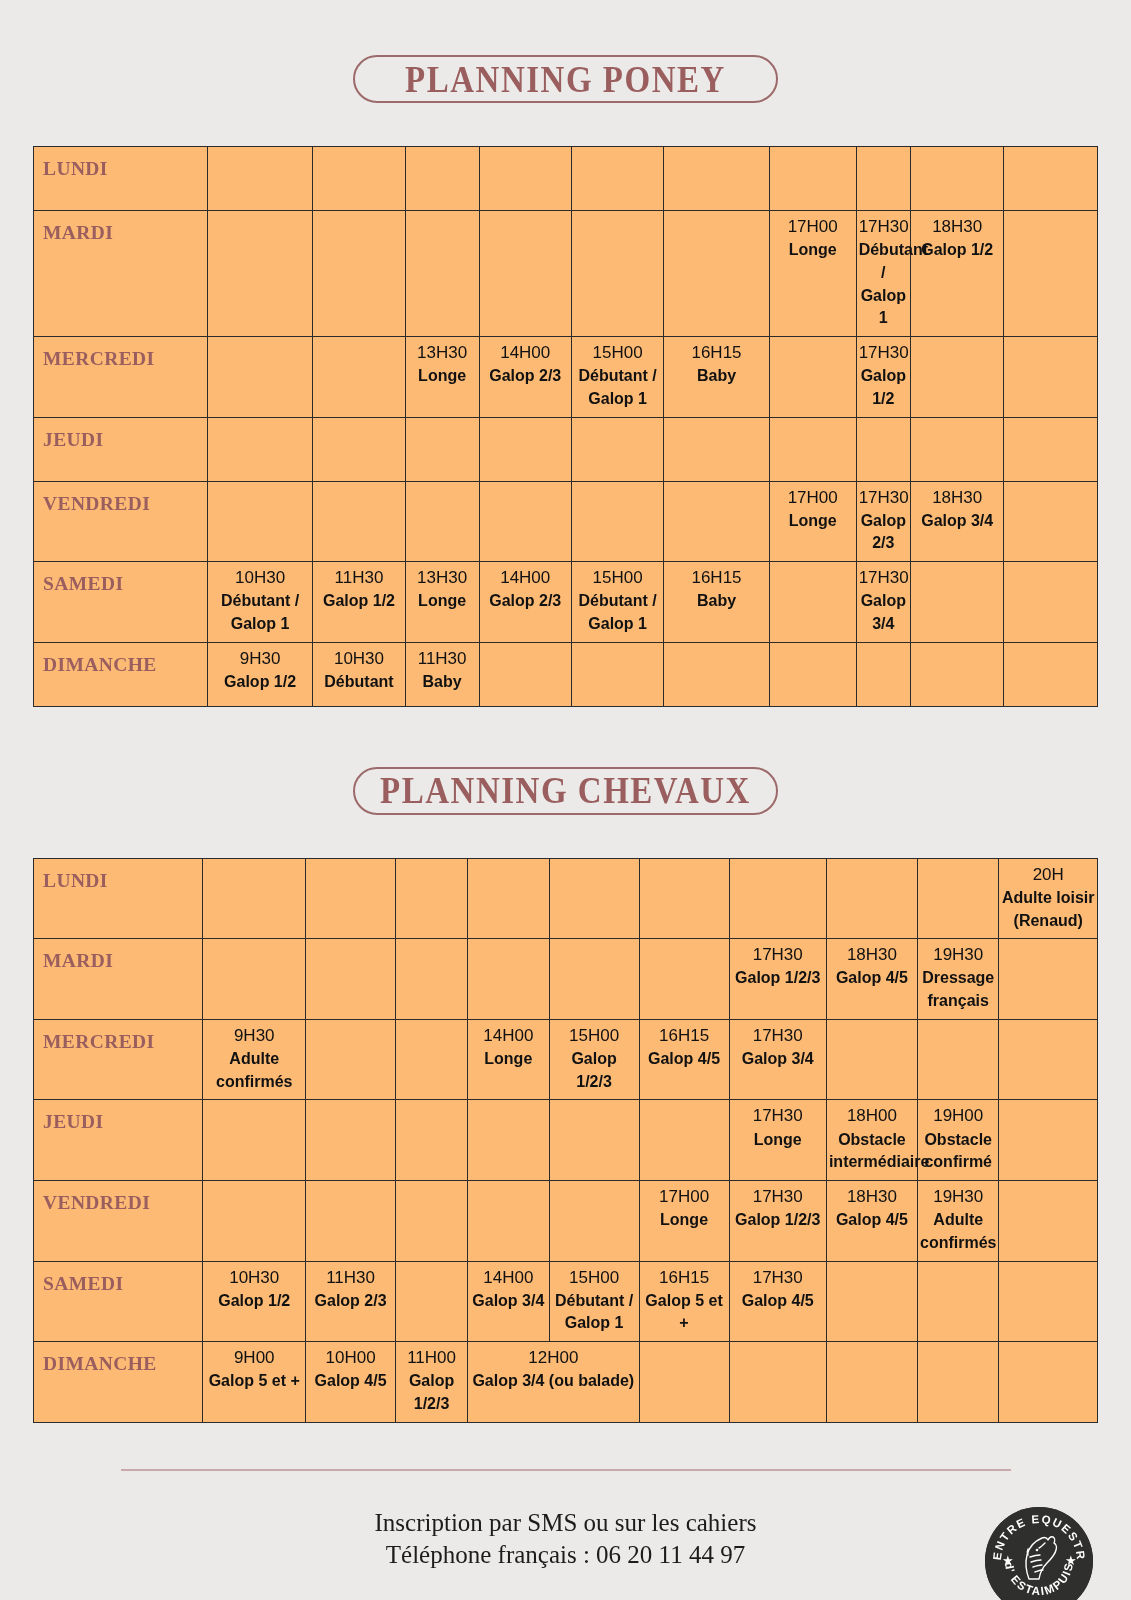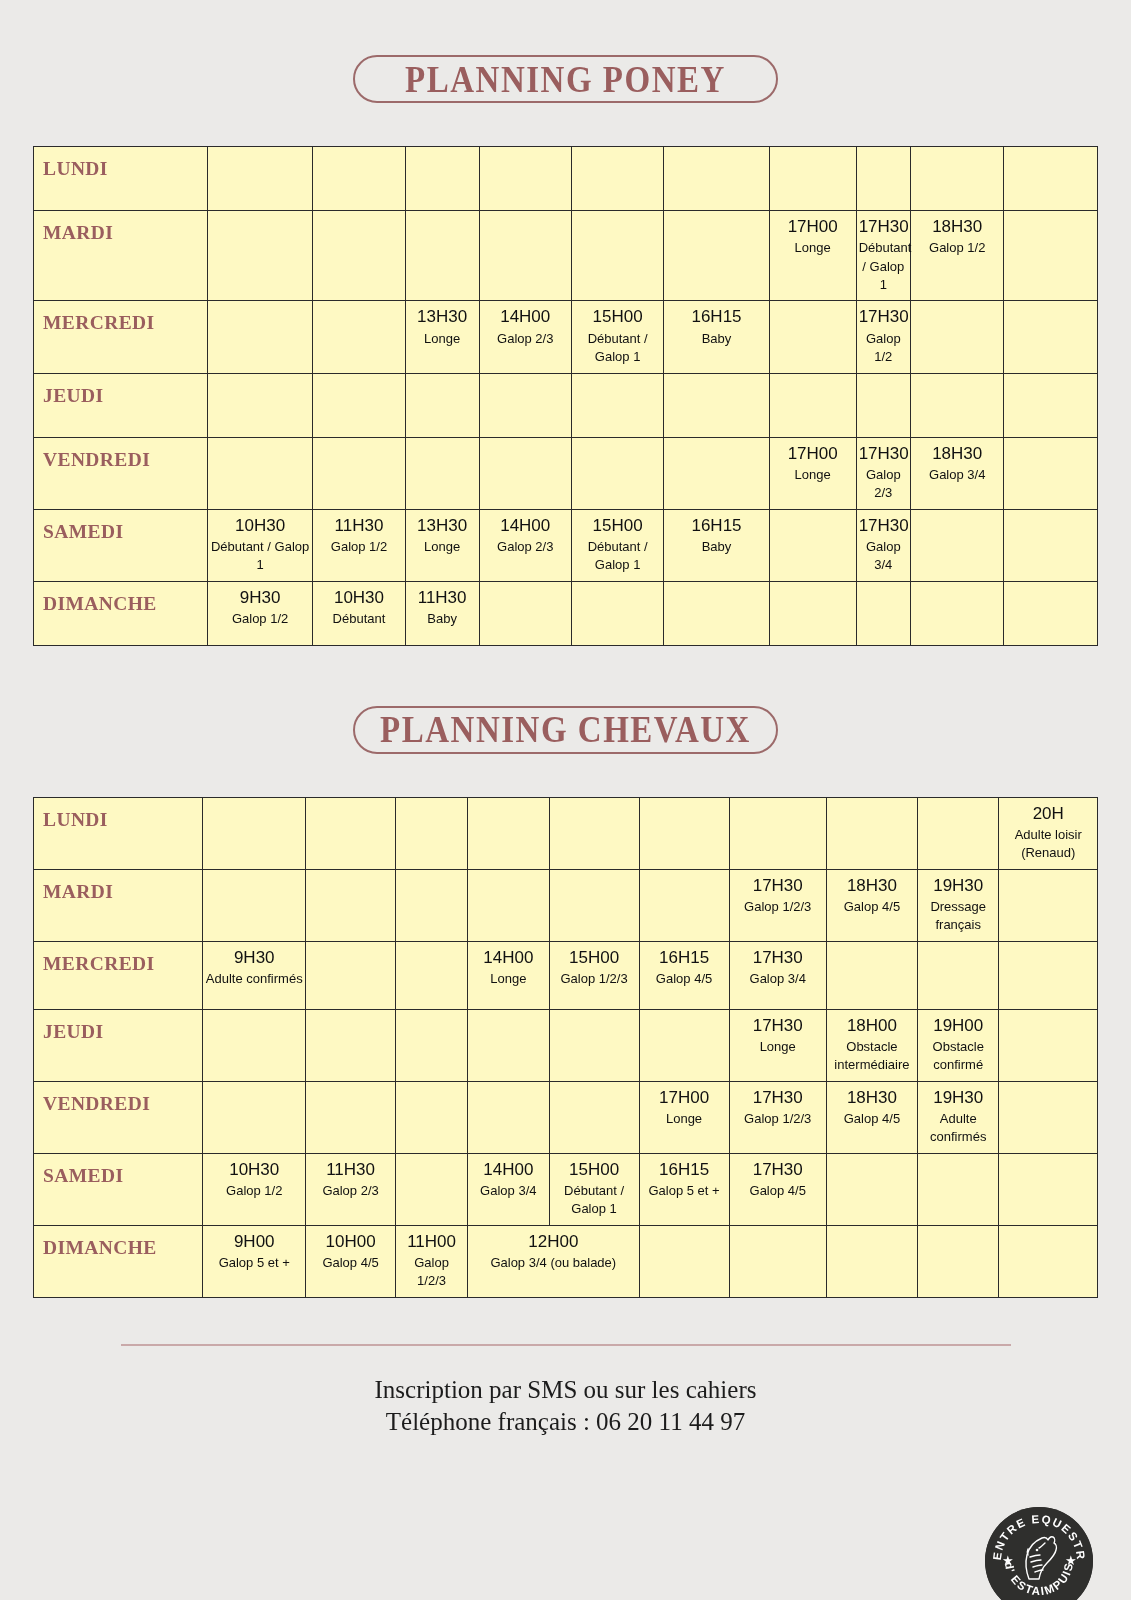--- a/index.html
+++ b/index.html
@@ -38,21 +38,21 @@
     transform: scaleY(1.18);
     white-space: nowrap;
   }
 
   
   .sched {
     border-collapse: collapse;
     table-layout: fixed;
     width: 1065px;
     margin: 0 auto;
-    background: #fef9c3;
+    background: #fdba74;
   }
   .sched td {
     border: 1px solid #2b2b2b;
     padding: 4px 2px 6px 2px;
     text-align: center;
     vertical-align: top;
     font-size: 13.5px;
     line-height: 1.42;
     color: #111;
   }
@@ -62,21 +62,21 @@
     padding: 8px 0 0 9px;
     font-family: "Liberation Serif", serif;
     font-weight: bold;
     font-size: 19.5px;
     letter-spacing: 0.4px;
     color: #9a5e5e;
     text-transform: uppercase;
     transform: scaleY(1.0);
   }
   .sched .t { font-weight: normal; display: block; font-size: 17px; }
-  .sched .d { display: block; font-size: 13px; font-weight: normal; }
+  .sched .d { display: block; font-size: 16px; font-weight: bold; }
   .empty { }
 
   
   .t1 tr { height: 64px; }
   .t2 tr { height: 68px; }
 
   
   .divider {
     width: 890px;
     height: 0;
@@ -480,21 +480,21 @@
             <td class="empty"></td>
             <td class="empty"></td>
             <td class="empty"></td>
           </tr>
         </tbody>
     </table>
   </div>
 
   <div class="divider" style="margin-top:46px;"></div>
 
-  <div class="footer-text" style="margin-top:28px;">
+  <div class="footer-text" style="margin-top:36px;">
     <div>Inscription par SMS ou sur les cahiers</div>
     <div>Téléphone français : 06 20 11 44 97</div>
   </div>
 
   <div class="stamp">
     <svg width="108" height="108" viewBox="0 0 108 108">
       <defs>
         <path id="arcTop" d="M 16,54 A 38,38 0 0 1 92,54" fill="none"></path>
         <path id="arcBot" d="M 20,54 A 34,34 0 0 0 88,54" fill="none"></path>
       </defs>

